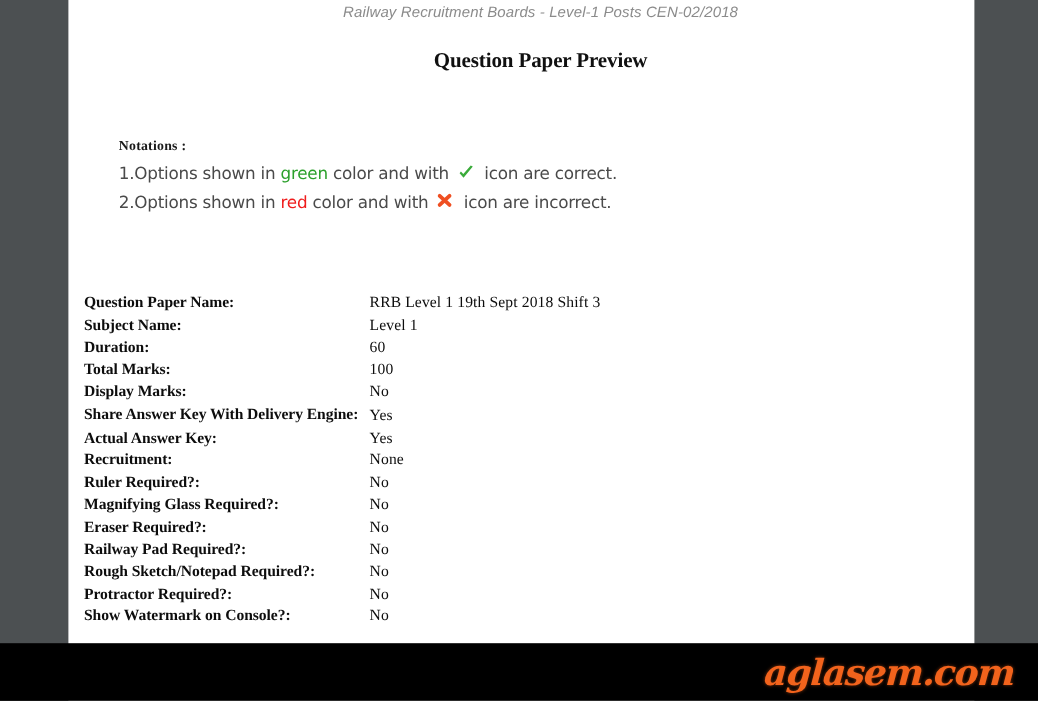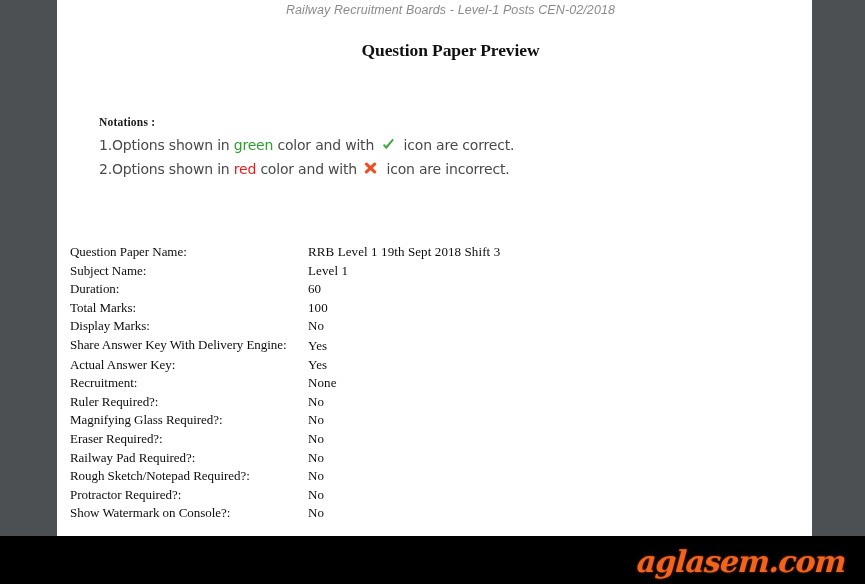--- a/index.html
+++ b/index.html
@@ -105,21 +105,21 @@
   }
   #details-table td {
     padding: 0;
     vertical-align: top;
     font-family: "Liberation Serif", serif;
     font-size: 13px;
     line-height: 18.6px;
     color: #0d0d0d;
   }
   #details-table td.label {
-    font-weight: normal;
+    font-weight: bold;
     width: 232px;
     padding-right: 6px;
     letter-spacing: -0.05px;
   }
   #details-table td.value {
     font-weight: normal;
     letter-spacing: 0.1px;
     margin-left: 14px;
   }
   #details-table tr.wrap td.label {

